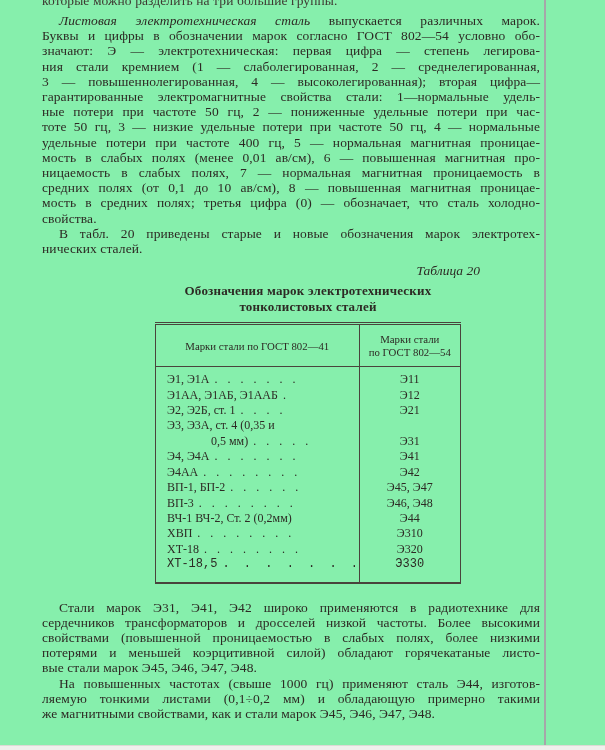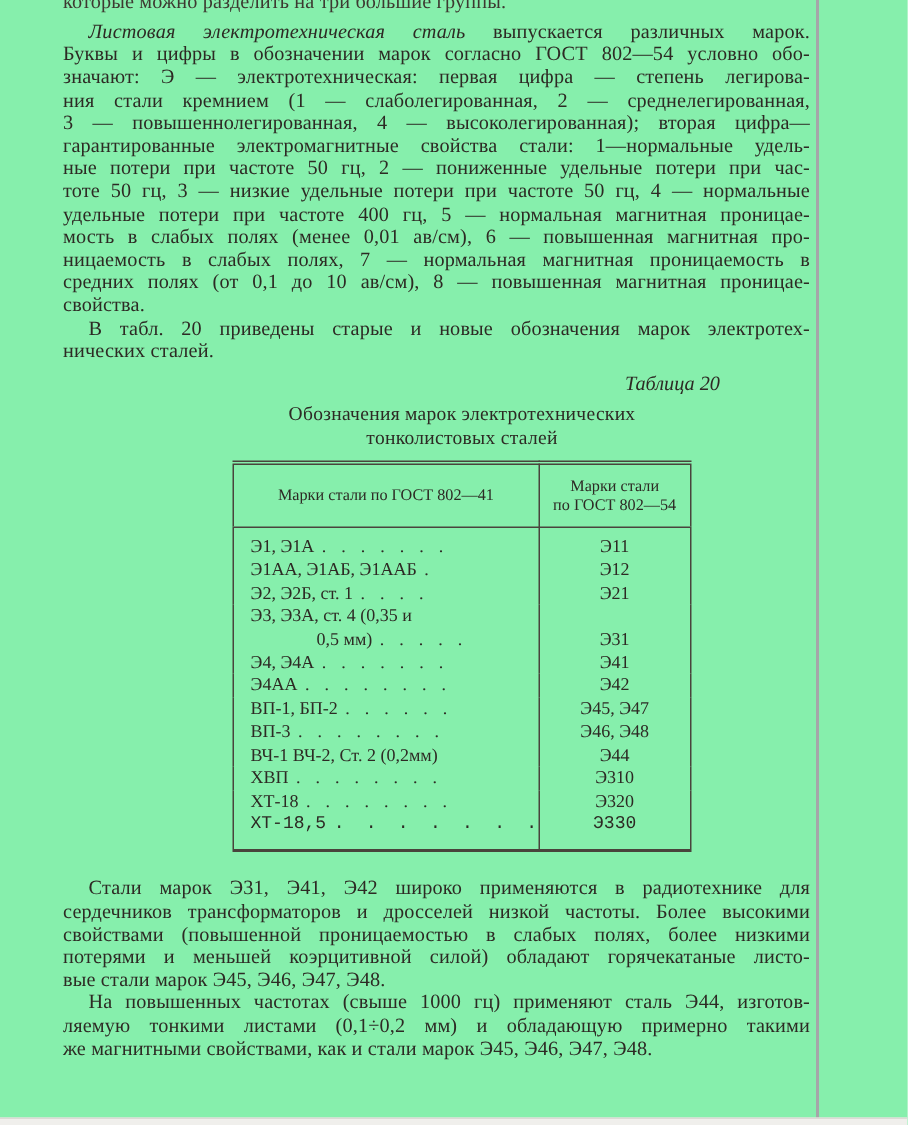--- a/index.html
+++ b/index.html
@@ -26,21 +26,21 @@
   .tl.end{text-align-last:left;}
   .tl.ind{text-indent:17px;}
   .ital{font-style:italic;}
 
   .para-p1{margin-top:3px;}
   .caption{
     margin-top:7px;padding-right:60px;
     text-align:right;font-style:italic;font-size:13.5px;line-height:15px;
   }
   .tablewrap{width:306px;margin-left:113px;margin-top:5px;}
-  .ttitle{text-align:center;font-weight:normal;font-size:13px;line-height:16px;letter-spacing:.2px;}
+  .ttitle{text-align:center;font-weight:bold;font-size:13px;line-height:16px;letter-spacing:.2px;}
 
   table.grades{
     border-collapse:collapse;width:100%;margin-top:7px;
     border-top:3px double #49443c;
     border-bottom:2px solid #49443c;
     border-left:1.5px solid #49443c;
     border-right:1.5px solid #49443c;
   }
   table.grades th{
     font-weight:normal;font-size:10.8px;line-height:12.5px;
@@ -77,20 +77,21 @@
       <div class="tl">значают: Э — электротехническая: первая цифра — степень легирова-</div>
       <div class="tl">ния стали кремнием (1 — слаболегированная, 2 — среднелегированная,</div>
       <div class="tl">3 — повышеннолегированная, 4 — высоколегированная); вторая цифра—</div>
       <div class="tl">гарантированные электромагнитные свойства стали: 1—нормальные удель-</div>
       <div class="tl">ные потери при частоте 50 гц, 2 — пониженные удельные потери при час-</div>
       <div class="tl">тоте 50 гц, 3 — низкие удельные потери при частоте 50 гц, 4 — нормальные</div>
       <div class="tl">удельные потери при частоте 400 гц, 5 — нормальная магнитная проницае-</div>
       <div class="tl">мость в слабых полях (менее 0,01 ав/см), 6 — повышенная магнитная про-</div>
       <div class="tl">ницаемость в слабых полях, 7 — нормальная магнитная проницаемость в</div>
       <div class="tl">средних полях (от 0,1 до 10 ав/см), 8 — повышенная магнитная проницае-</div>
+      <div class="tl">мость в средних полях; третья цифра (0) — обозначает, что сталь холодно-</div>
       <div class="tl end">свойства.</div>
     </div>
 
     <div class="para-p2">
       <div class="tl ind">В табл. 20 приведены старые и новые обозначения марок электротех-</div>
       <div class="tl end">нических сталей.</div>
     </div>
 
     <div class="caption">Таблица 20</div>
 

